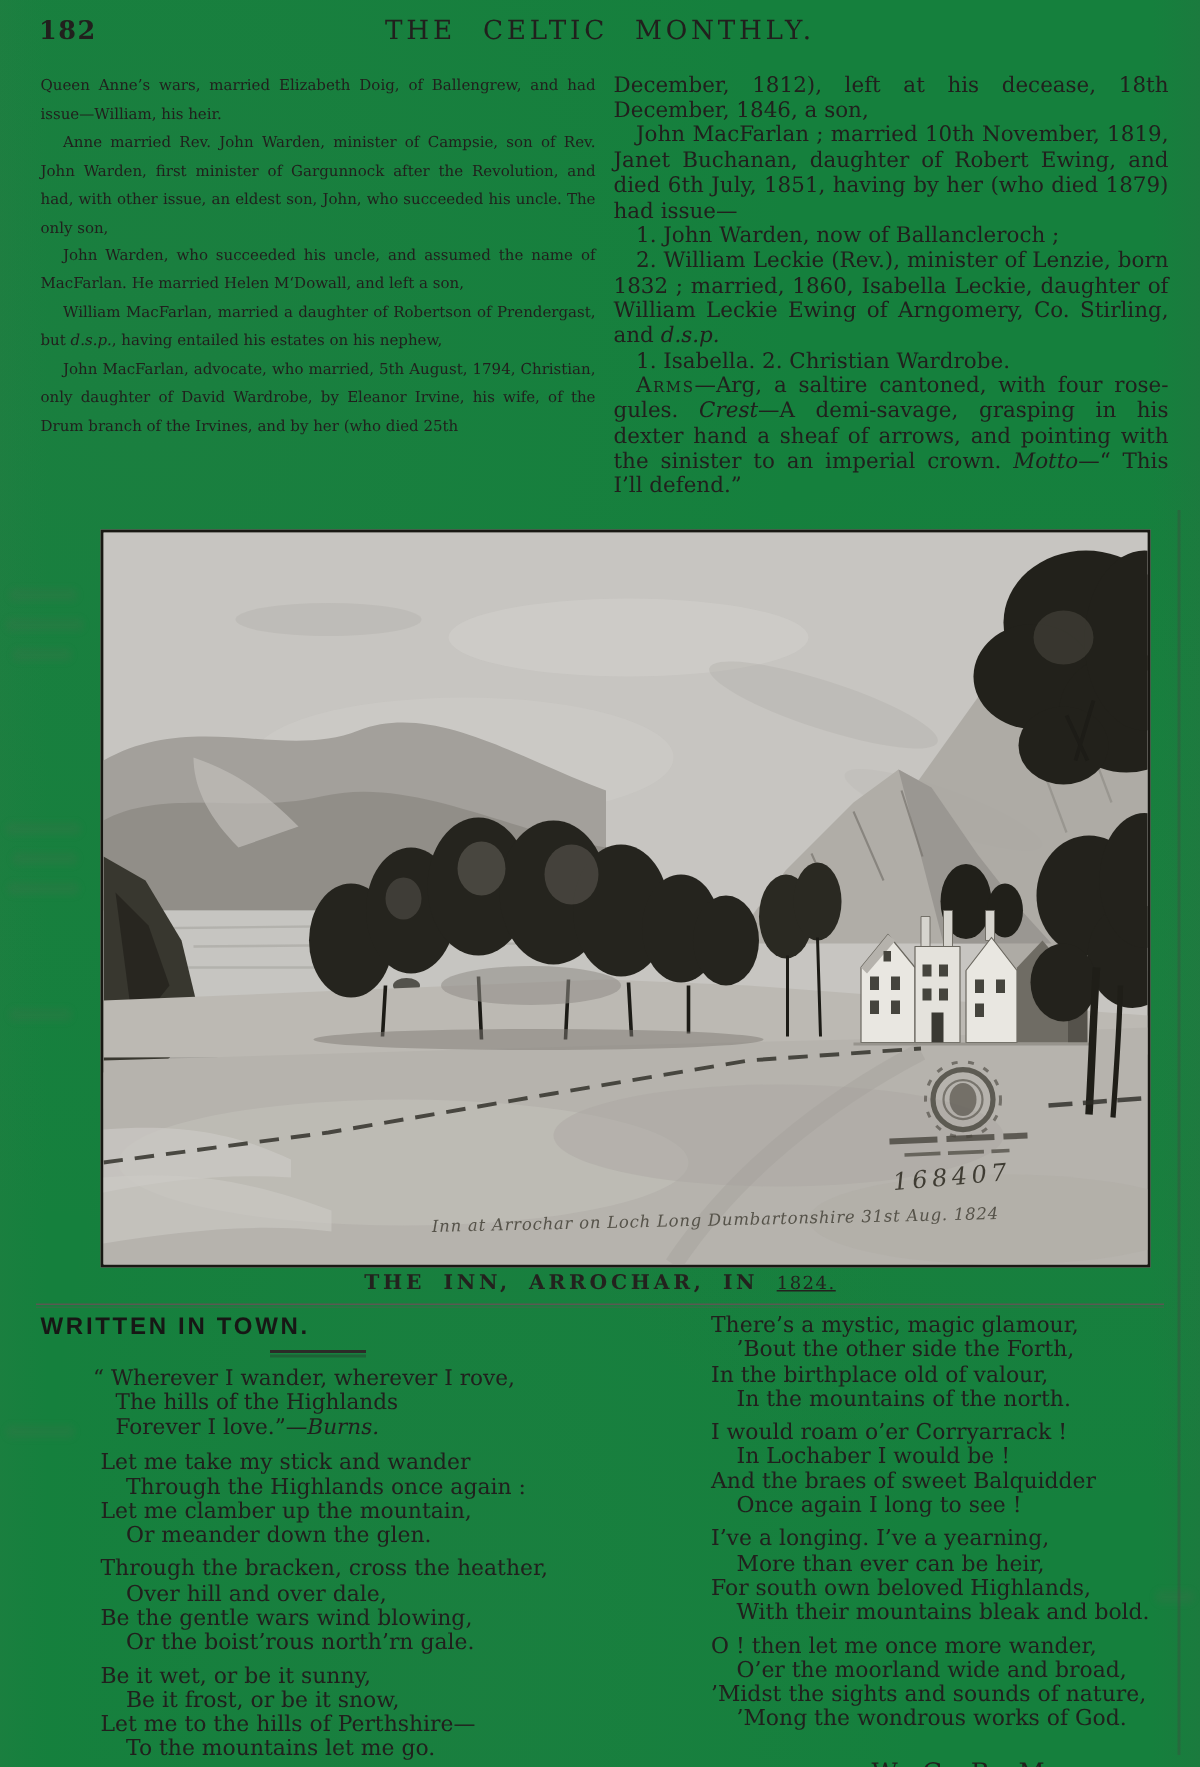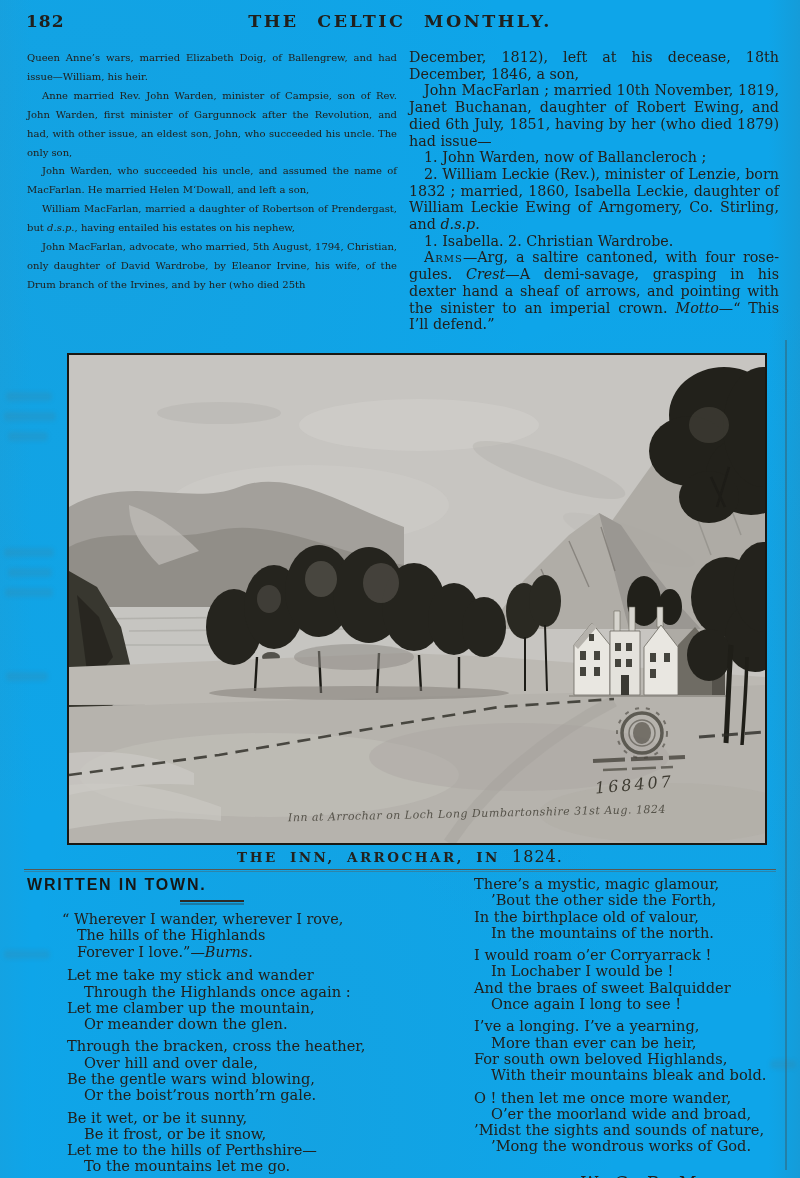--- a/index.html
+++ b/index.html
@@ -1,39 +1,39 @@
 <!DOCTYPE html>
 <html><head>
 <meta charset="utf-8">
 <style>
   html,body{margin:0;padding:0;}
   body{background:#d8d6d1;font-family:"DejaVu Serif","Liberation Serif",serif;}
-  .page{position:relative;width:800px;height:1178px;background:#0ea5e9;overflow:hidden;color:#21201d;}
+  .page{position:relative;width:800px;height:1178px;background:#15803d;overflow:hidden;color:#21201d;}
   .page::before{content:"";position:absolute;inset:0;pointer-events:none;background:
     radial-gradient(ellipse at 12% 20%, rgba(115,110,100,.06), transparent 45%),
     radial-gradient(ellipse at 88% 55%, rgba(115,110,100,.05), transparent 40%),
     radial-gradient(ellipse at 40% 95%, rgba(115,110,100,.05), transparent 45%),
     linear-gradient(to right, rgba(120,115,105,.05), transparent 4%, transparent 96%, rgba(80,76,70,.10));}
   .abs{position:absolute;}
   
   .page-num{left:26px;top:11px;font-size:17px;font-weight:bold;letter-spacing:1px;}
-  .masthead{left:0;right:0;top:11px;text-align:center;font-weight:bold;font-size:17.5px;letter-spacing:2.5px;word-spacing:10px;}
+  .masthead{left:0;right:0;top:11px;text-align:center;font-weight:normal;font-size:17.5px;letter-spacing:2.5px;word-spacing:10px;}
   
   .artcol{position:absolute;top:49px;width:370px;text-align:justify;}
   .artcol.colL{left:27px;font-size:10px;line-height:18.9px;}
   .artcol.colR{left:409px;font-size:14.3px;line-height:16.7px;}
   .para{margin:0;}
   .para.ind{text-indent:15px;}
   .it{font-style:italic;}
   .sc{font-variant:small-caps;letter-spacing:1px;}
   
   .art{left:67px;top:353px;width:700px;height:492px;border:2px solid #191813;box-sizing:border-box;background:#c7c5c1;}
   .art svg{display:block;width:100%;height:100%;}
   .art-caption{top:847px;left:0;right:0;text-align:center;font-size:13.5px;font-weight:bold;letter-spacing:2.5px;word-spacing:5px;color:#23221e;}
-  .art-caption .year{font-size:16px;font-weight:normal;letter-spacing:1px;}
+  .art-caption .year{font-size:12px;font-weight:normal;letter-spacing:1px;text-decoration:underline;}
   .rule{top:869px;left:24px;width:752px;height:3px;border-top:1px solid #5a5852;border-bottom:1px solid rgba(90,88,82,.40);box-sizing:border-box;}
   
   .poemcol{position:absolute;top:876px;width:370px;}
   .poemcol.colL{left:27px;}
   .poemcol.colR{left:428px;}
   .poem-title{font-family:"Liberation Sans","DejaVu Sans",sans-serif;font-weight:bold;font-size:16px;letter-spacing:1.8px;color:#171715;}
   .title-rule{width:64px;height:2px;background:#2c2b28;margin:6px auto 9px;box-shadow:0 3px 0 rgba(44,43,40,.35);}
   .epigraph{padding-left:50px;font-size:14.4px;line-height:16.4px;margin-bottom:7px;}
   .ep-line.hang{margin-left:-15px;}
   .stanza{padding-left:40px;font-size:14.6px;line-height:16.3px;margin-bottom:6px;}

